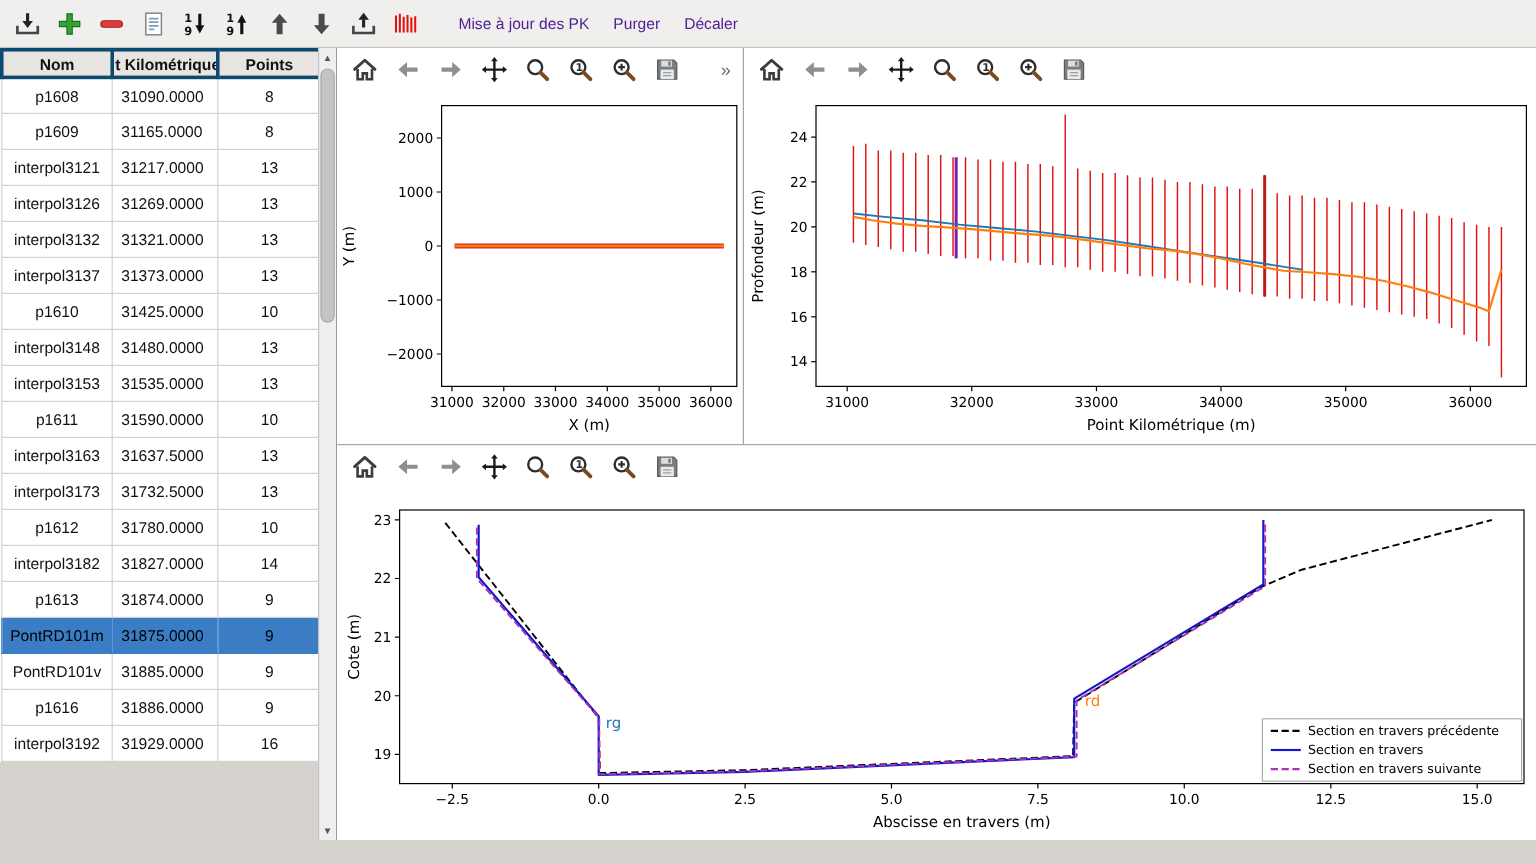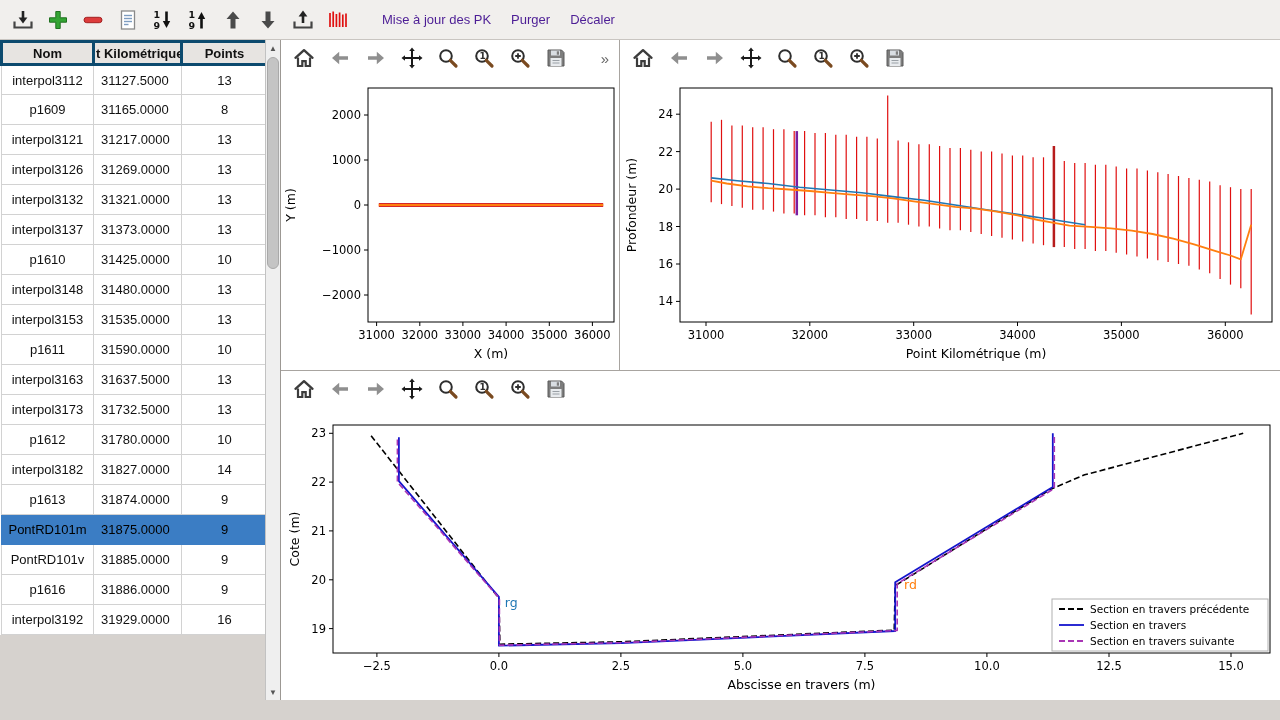--- a/index.html
+++ b/index.html
@@ -138,23 +138,23 @@
           </colgroup>
         <thead>
             <tr>
               <th>Nom</th>
               <th class="col-pk">t Kilométrique</th>
               <th>Points</th>
             </tr>
           </thead>
         <tbody>
             <tr>
-              <td>interpol3112</td>
-              <td class="pk">31127.5000</td>
-              <td>13</td>
+              <td>p1608</td>
+              <td class="pk">31090.0000</td>
+              <td>8</td>
             </tr>
             <tr>
               <td>p1609</td>
               <td class="pk">31165.0000</td>
               <td>8</td>
             </tr>
             <tr>
               <td>interpol3121</td>
               <td class="pk">31217.0000</td>
               <td>13</td>

